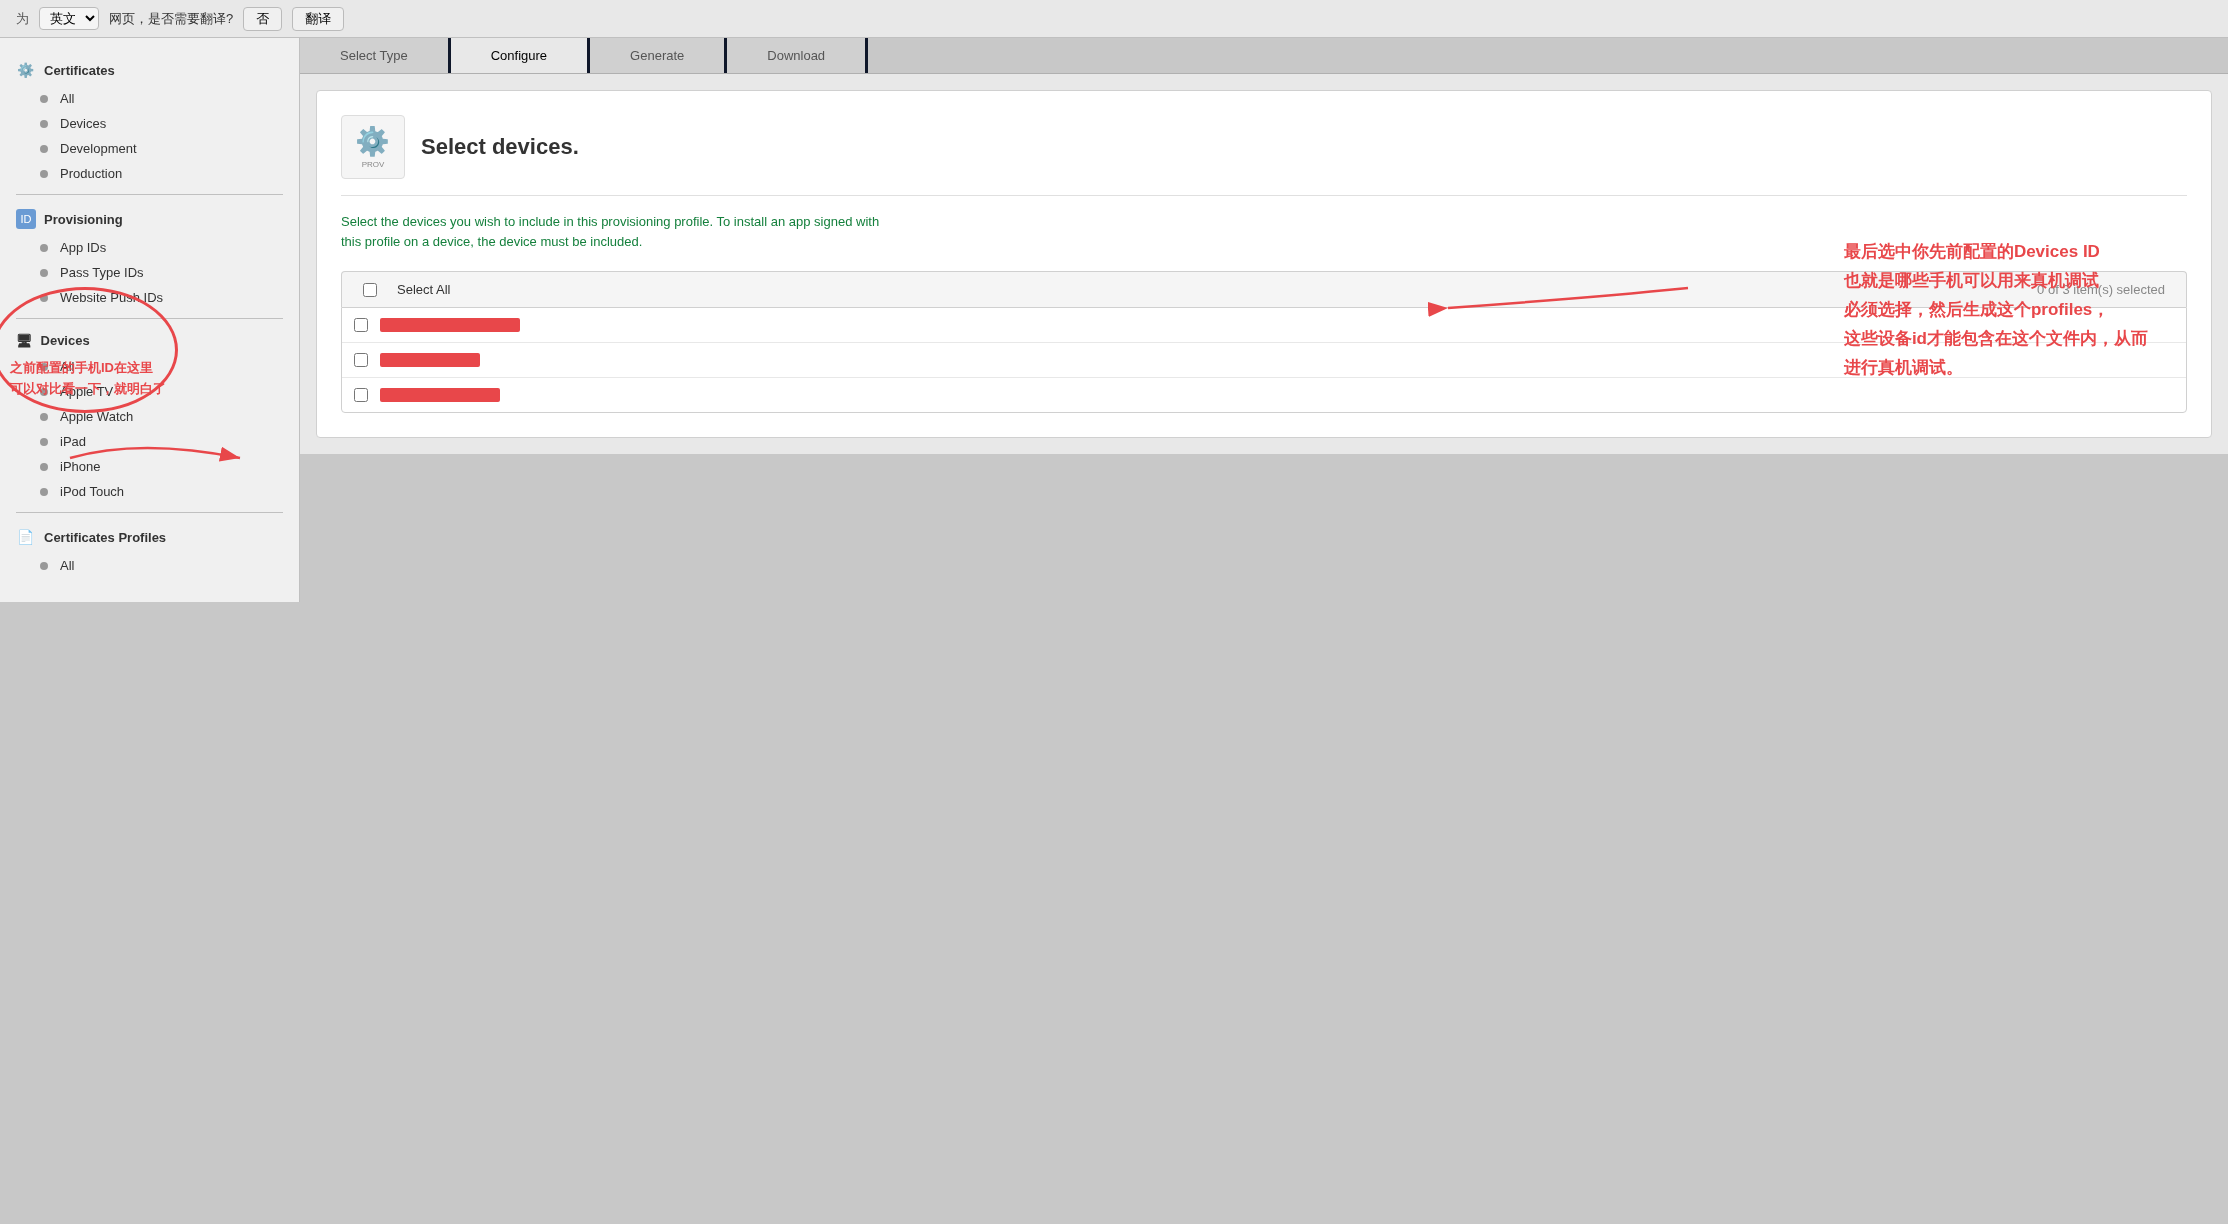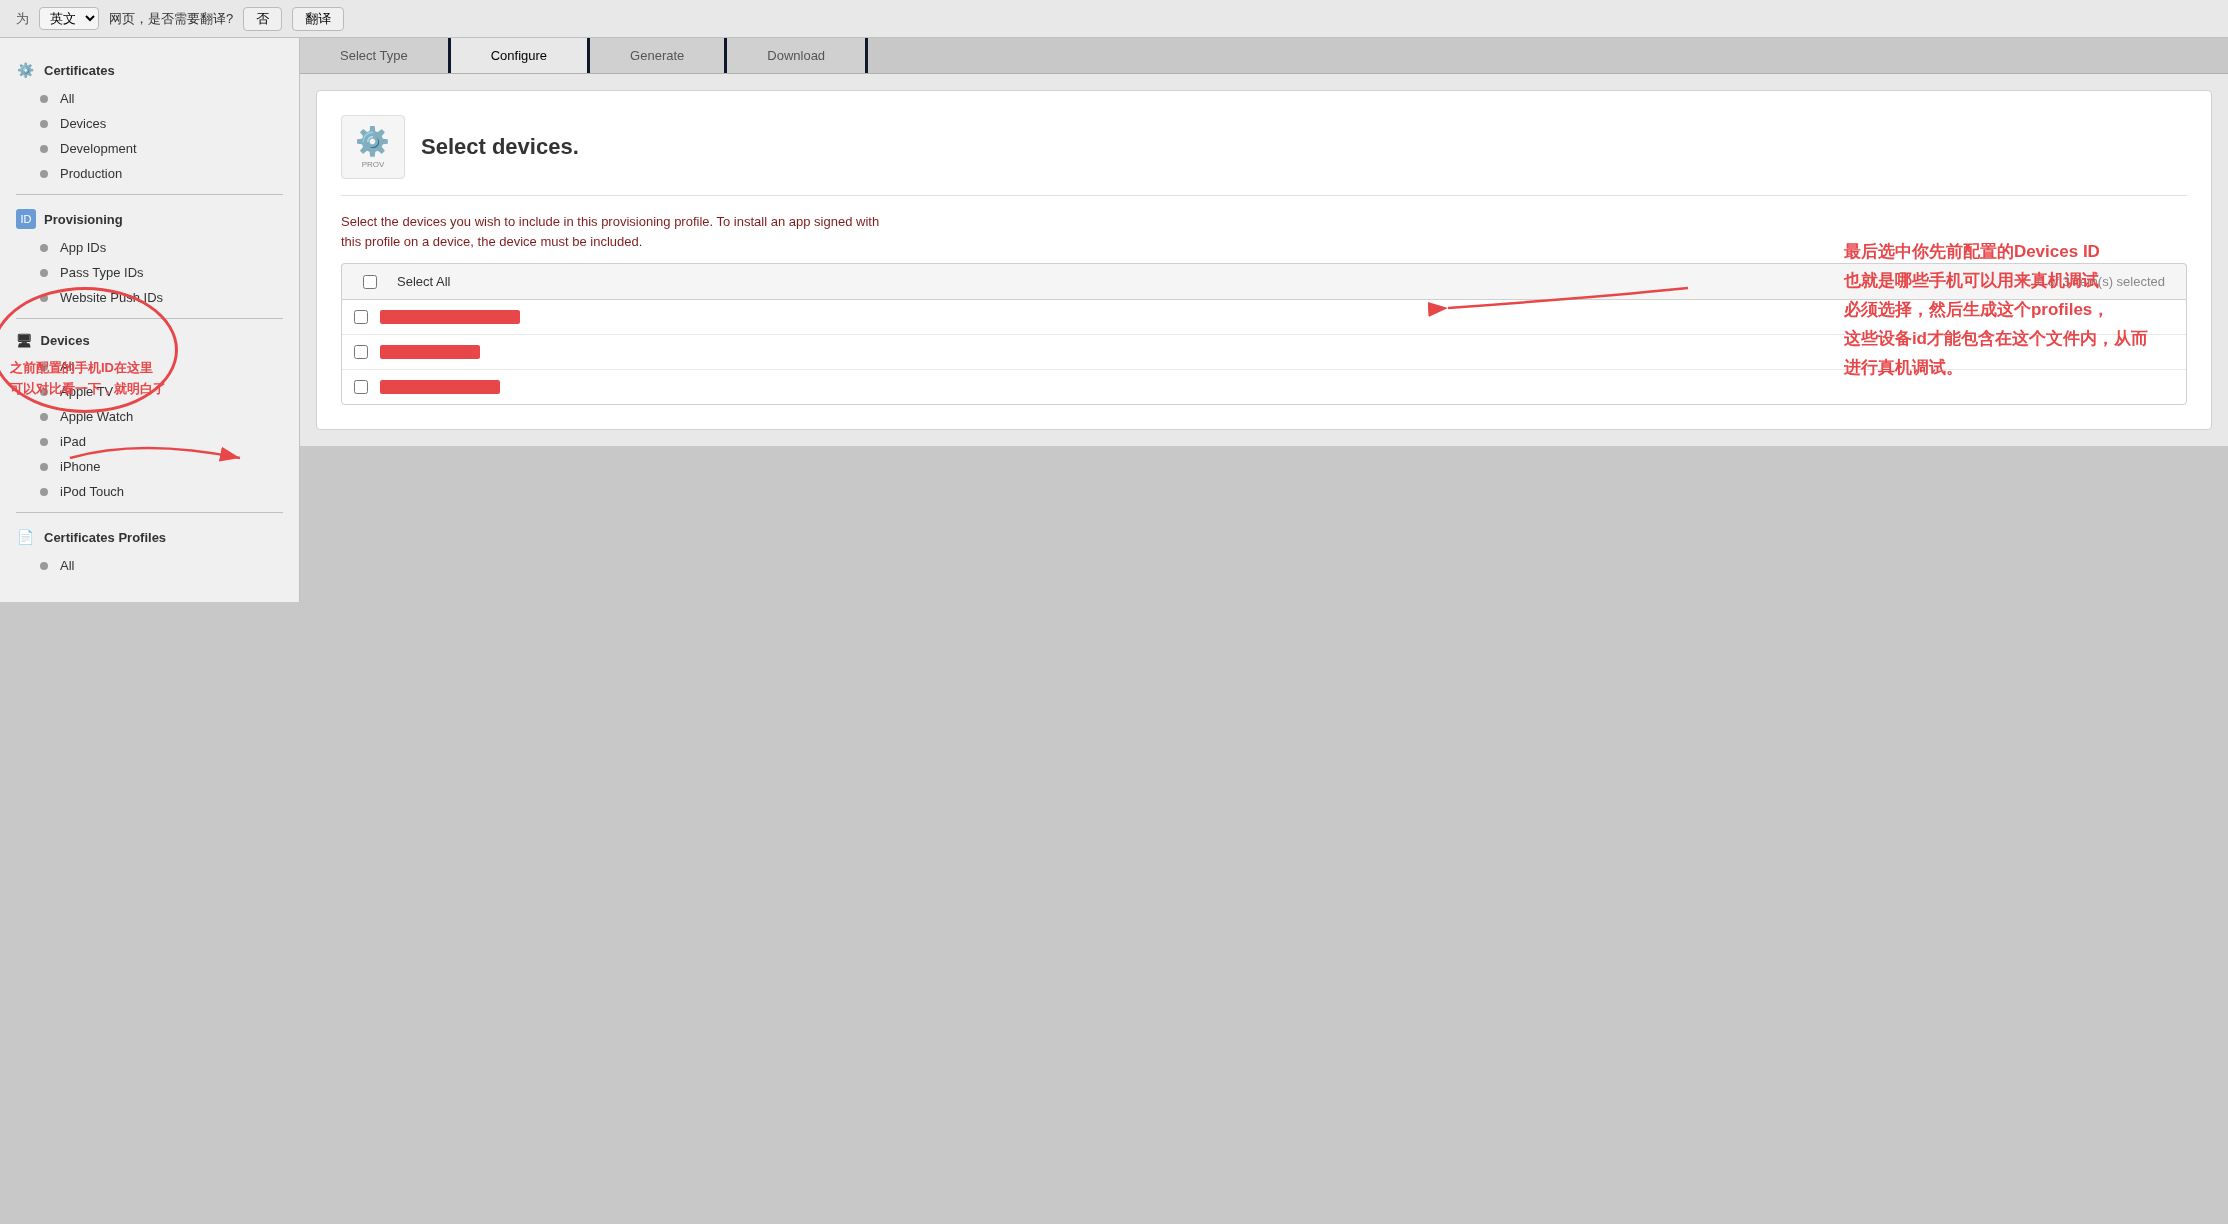--- a/index.html
+++ b/index.html
@@ -186,23 +186,23 @@
     }
 
     .page-title {
       font-size: 22px;
       font-weight: bold;
       color: #333;
     }
 
     .description-text {
       font-size: 13px;
-      color: #7f1d1d;
+      color: #15803d;
       line-height: 1.5;
-      margin-bottom: 12px;
+      margin-bottom: 20px;
     }
 
     
     .select-all-row {
       display: flex;
       align-items: center;
       padding: 10px 21px;
       border: 1px solid #d0d0d0;
       background: #f5f5f5;
       border-radius: 4px 4px 0 0;

